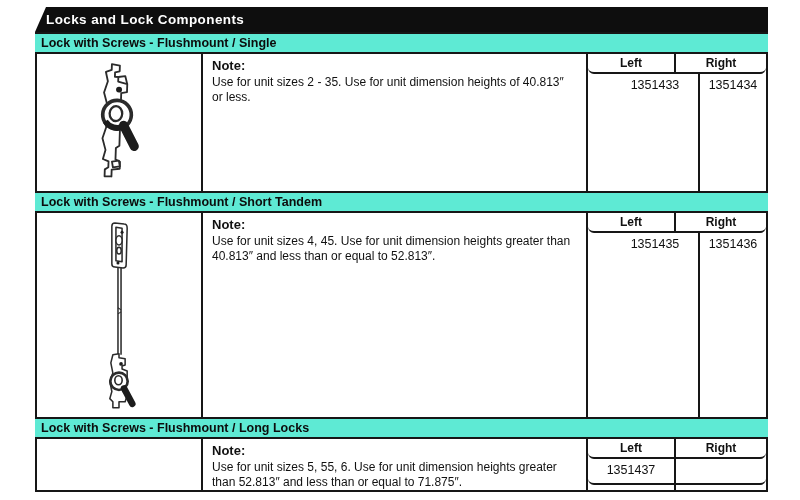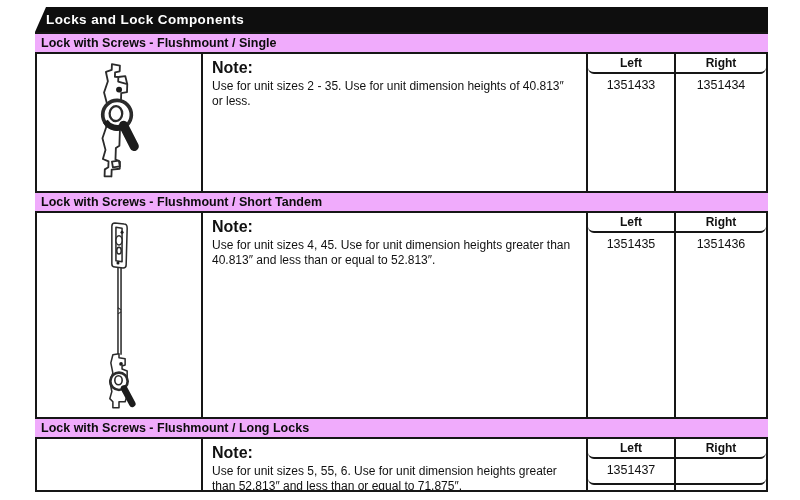--- a/index.html
+++ b/index.html
@@ -9,52 +9,52 @@
     overflow:hidden;
   }
   .catalog{position:absolute;left:35px;top:7px;width:733px;}
   .main-header{
     background:#0e0e0e;color:#fff;font-weight:bold;font-size:13.5px;
     letter-spacing:.4px;height:25px;line-height:26px;padding-left:11px;
     box-sizing:border-box;
     clip-path:polygon(11px 0,100% 0,100% 100%,0 100%);
   }
   .bar{
-    background:#f0abfc;border-top:2px solid #161616;border-bottom:2px solid #161616;
+    background:#5eead4;border-top:2px solid #161616;border-bottom:2px solid #161616;
     height:22px;line-height:18px;font-weight:bold;font-size:12.5px;
     padding-left:6px;box-sizing:border-box;color:#0c0c0c;
   }
   .body-row{
     display:flex;background:#fff;box-sizing:border-box;
     border-left:2px solid #161616;border-right:2px solid #161616;
   }
   .body-row.h1{height:137px;}
   .body-row.h2{height:204px;}
   .body-row.h3{height:53px;border-bottom:2px solid #161616;}
   .img-cell{
     width:166px;border-right:2px solid #161616;box-sizing:border-box;
     display:flex;align-items:flex-start;justify-content:center;overflow:hidden;
   }
   .img-cell svg{margin-top:7px;}
   .tilt{transform:rotate(2deg);}
   .note-cell{flex:1;padding:3px 9px;box-sizing:border-box;overflow:hidden;}
-  .note-label{font-weight:bold;font-size:16px;line-height:1.35;}
+  .note-label{font-weight:bold;font-size:13px;line-height:1.35;}
   .note-text{font-size:12px;line-height:1.32;}
   .lr-cell{
     width:180px;border-left:2px solid #161616;box-sizing:border-box;
     display:flex;flex-direction:column;
   }
   .lr-row{display:flex;box-sizing:border-box;border-radius:6px;}
   .lr-row .cl{width:88px;border-right:2px solid #161616;text-align:center;box-sizing:border-box;}
   .lr-row .cr{flex:1;text-align:center;box-sizing:border-box;}
   .lr-head{height:20px;border-bottom:2px solid #161616;font-weight:bold;font-size:12px;}
   .lr-head .cl,.lr-head .cr{line-height:18px;}
   .lr-vals{font-size:12.5px;}
   .lr-vals .cl,.lr-vals .cr{padding-top:4px;}
-  .lr-vals.grow{flex:1;}
+  .lr-vals.grow{flex:1;padding-left:24px;}
   .lr-vals.closed{height:26px;border-bottom:2px solid #161616;}
   .lr-fill{flex:1;}
 </style>
 </head>
 <body>
 
 <div class="catalog">
 
   <div class="main-header">Locks and Lock Components</div>
 

